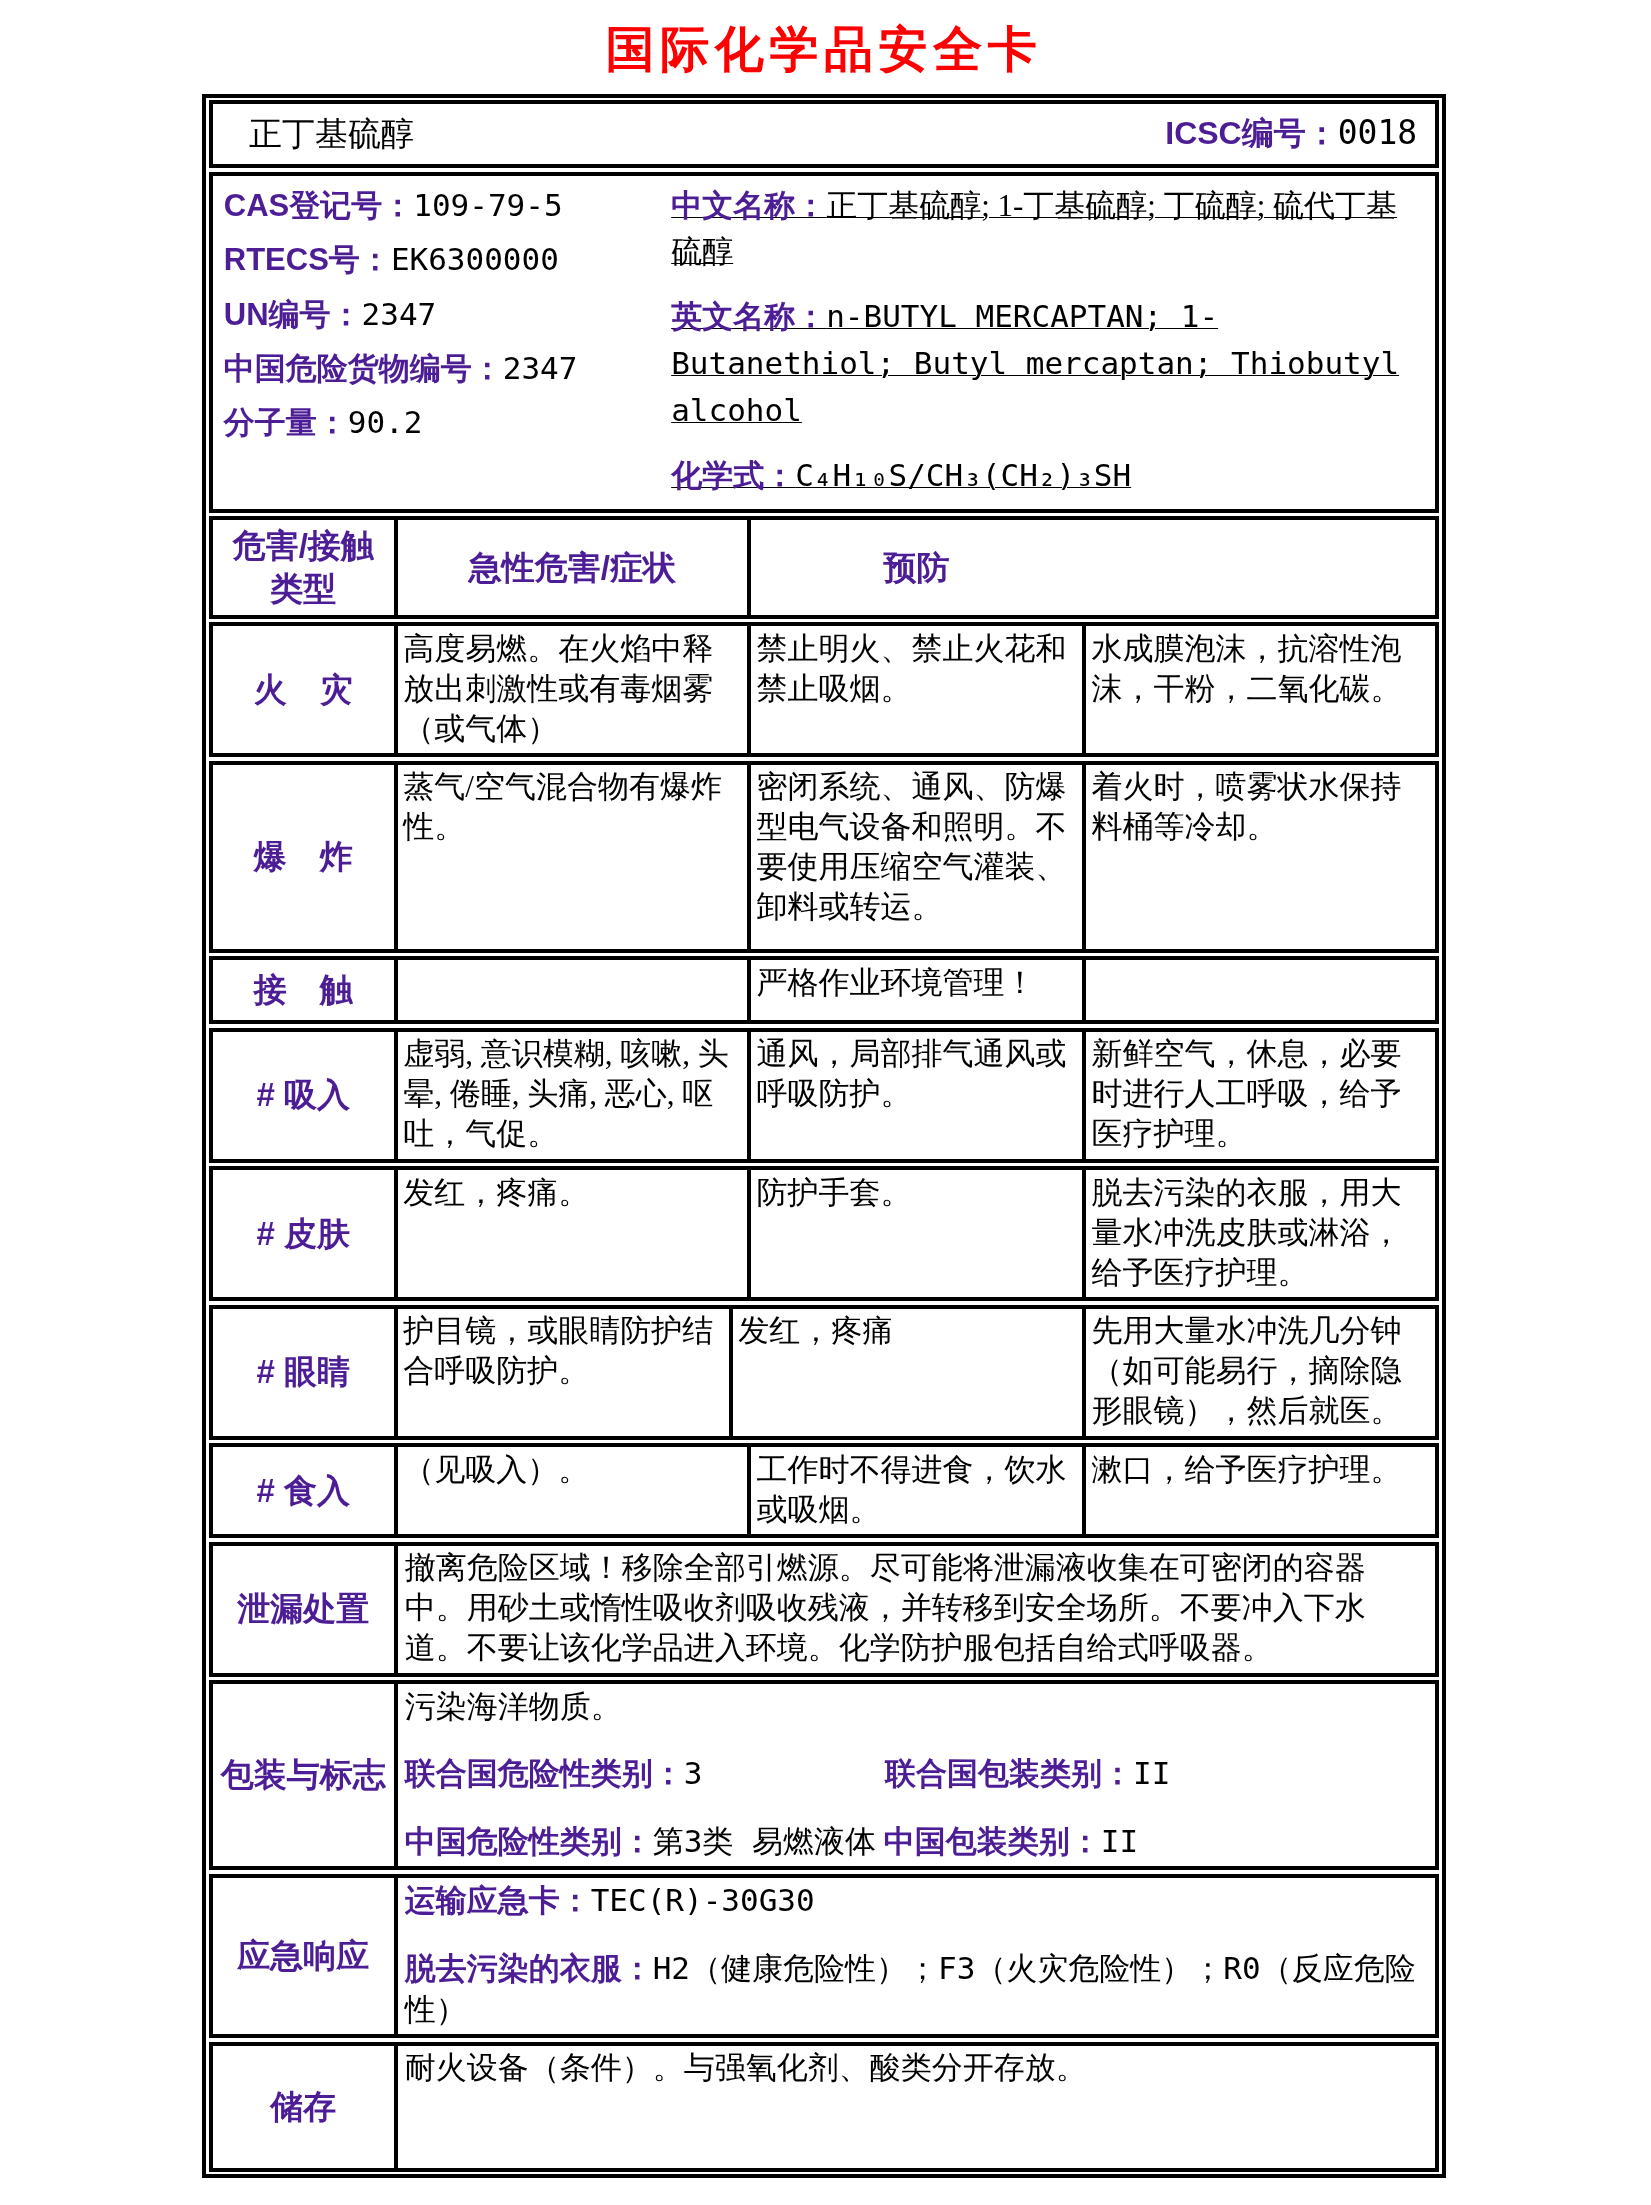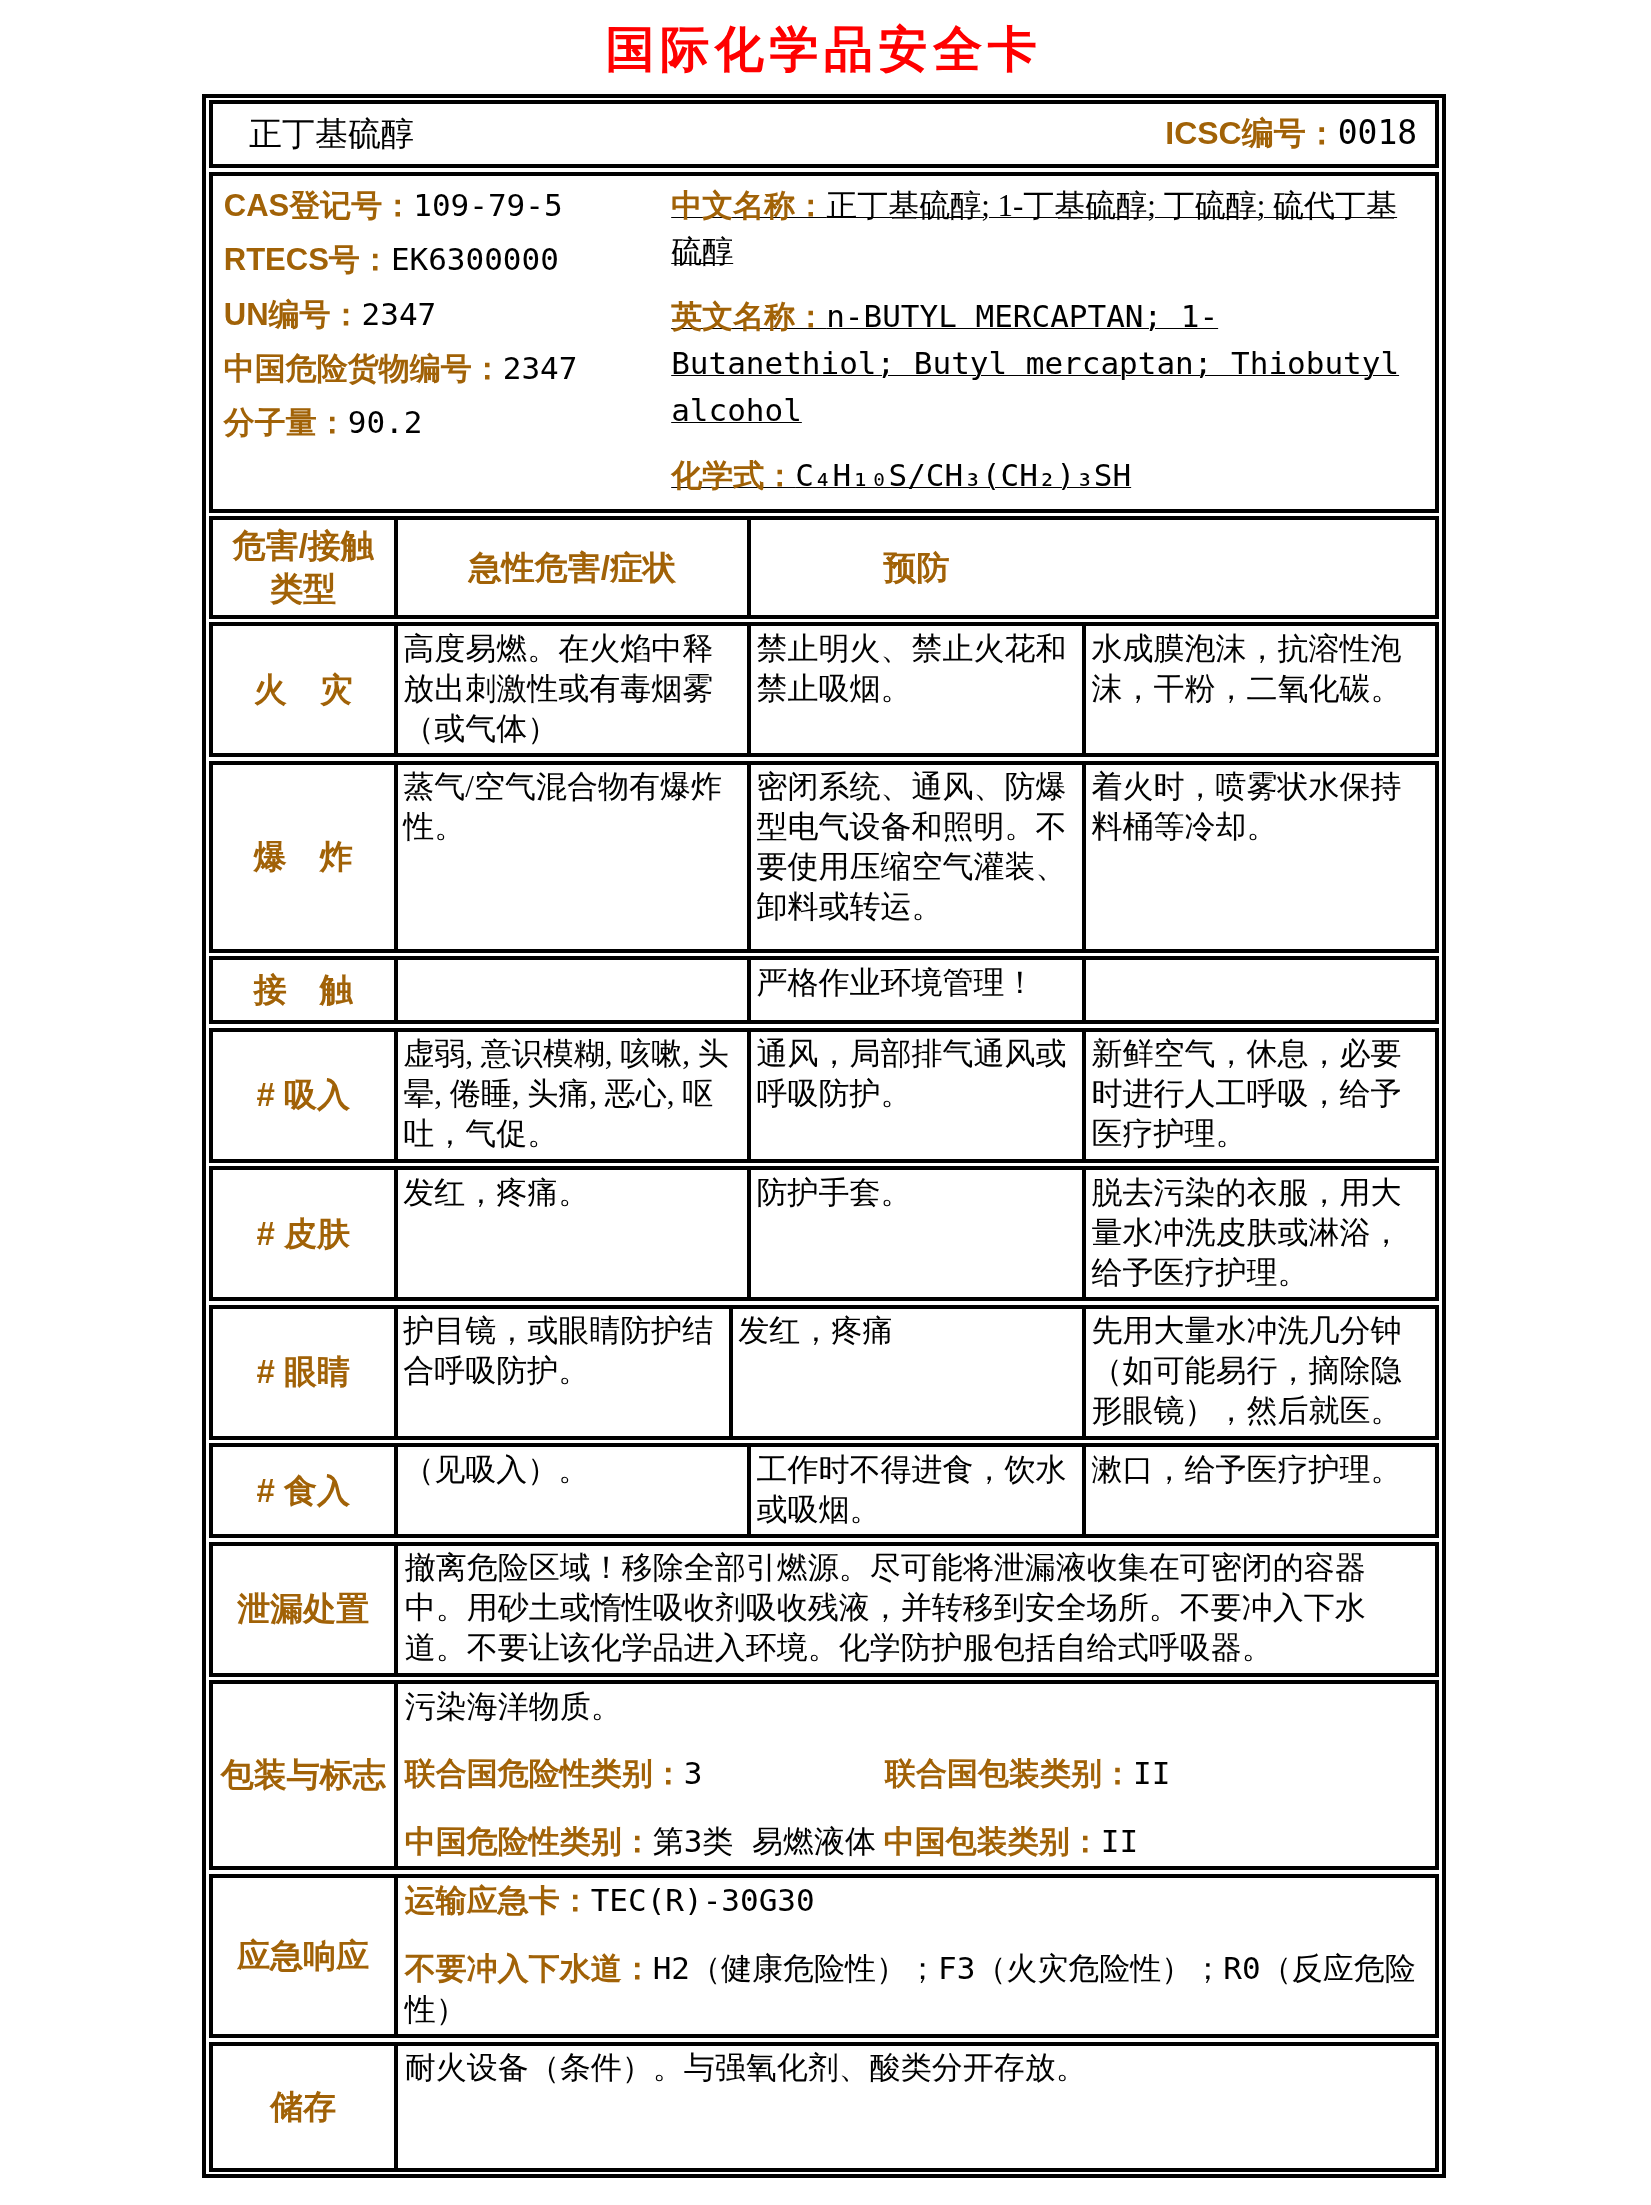--- a/index.html
+++ b/index.html
@@ -30,21 +30,21 @@
   .section {
     border: 4.2px solid #000;
     margin-bottom: 3.5px;
     display: flex;
     align-items: stretch;
     background: #fff;
   }
   .section:last-child { margin-bottom: 0; }
 
   .blabel {
-    color: #a16207;
+    color: #4c1d95;
     font-family: "Liberation Sans", "DejaVu Sans", sans-serif;
     font-weight: bold;
     font-size: 31px;
   }
   .val {
     font-family: "DejaVu Sans Mono", "Liberation Mono", monospace;
     font-size: 31px;
   }
   .serifval { font-size: 31px; }
 
@@ -237,21 +237,21 @@
       </div>
     </div>
   </div>
 
   <div class="section mh-emerg">
     <div class="cell c1 label-cell">
         <span class="blabel">应急响应</span>
       </div>
     <div class="wide-cell">
       <div><span class="blabel">运输应急卡：</span><span class="val">TEC(R)-30G30</span></div>
-      <div class="sub-line"><span class="blabel">不要冲入下水道：</span><span class="val">H2（健康危险性）；F3（火灾危险性）；R0（反应危险性）</span></div>
+      <div class="sub-line"><span class="blabel">脱去污染的衣服：</span><span class="val">H2（健康危险性）；F3（火灾危险性）；R0（反应危险性）</span></div>
     </div>
   </div>
 
   <div class="section mh-storage">
     <div class="cell c1 label-cell">
         <span class="blabel">储存</span>
       </div>
     <div class="wide-cell">耐火设备（条件）。与强氧化剂、酸类分开存放。</div>
   </div>
 

